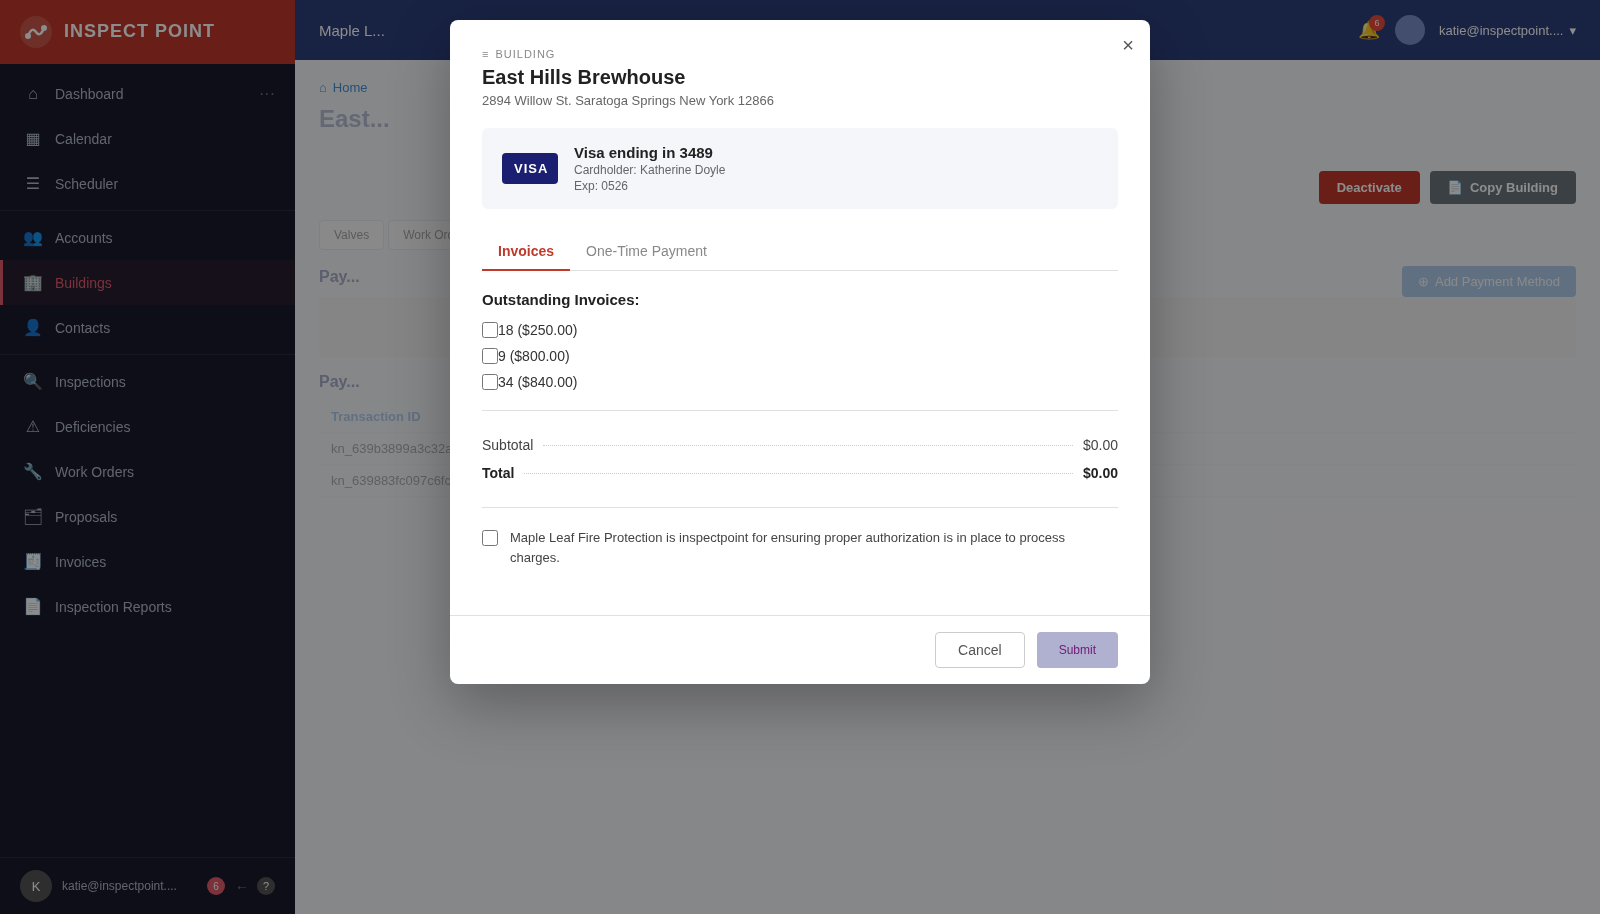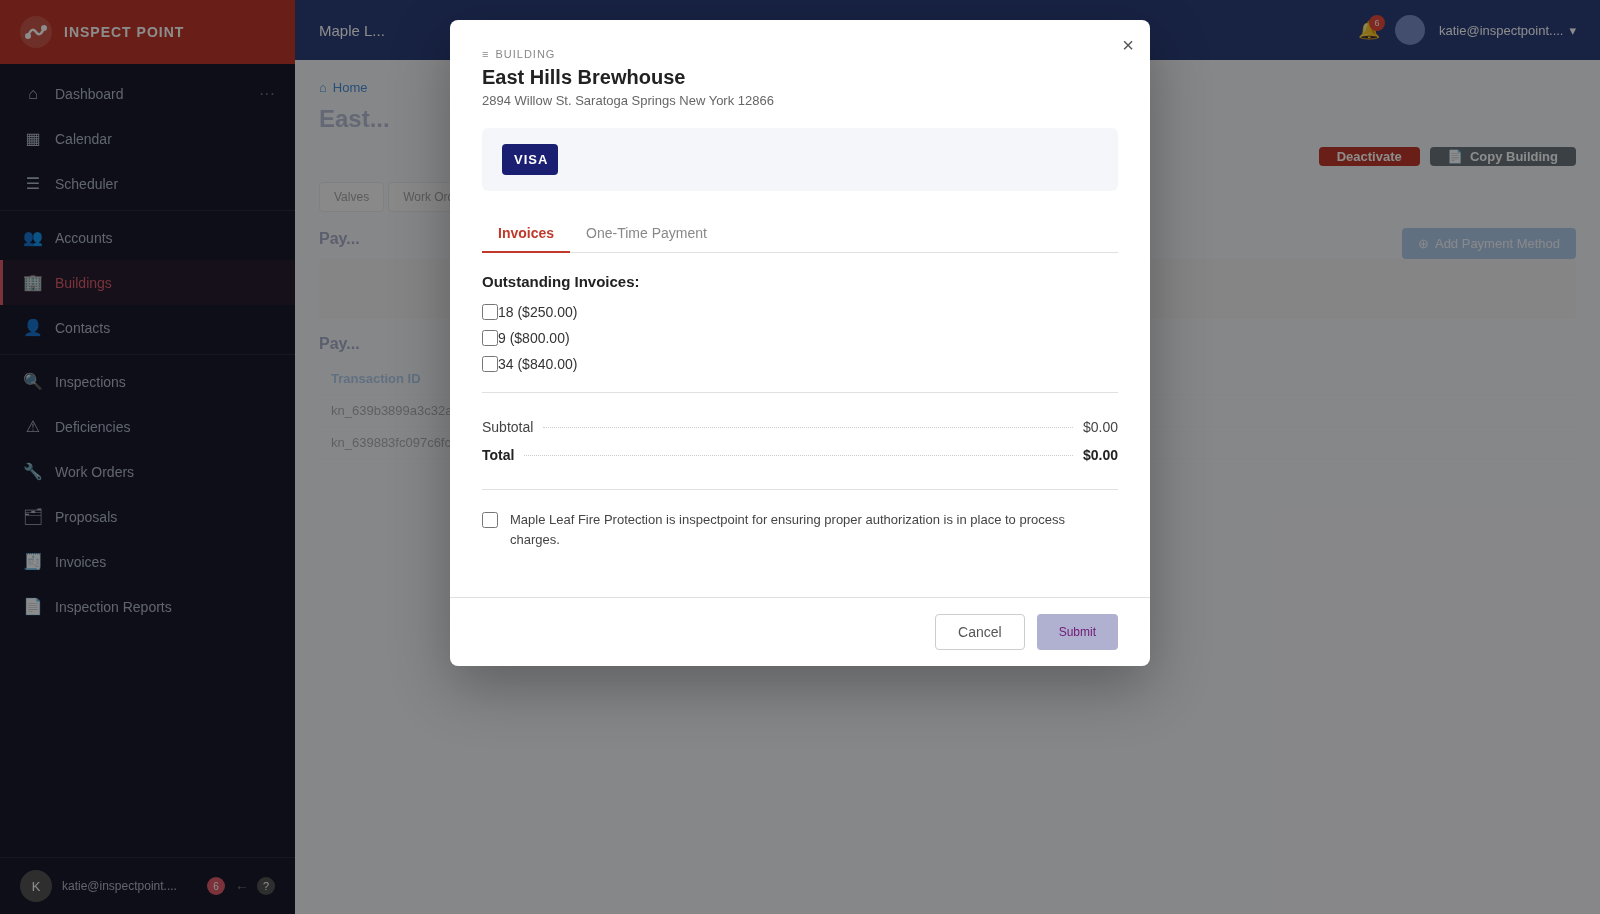--- a/index.html
+++ b/index.html
@@ -5,21 +5,21 @@
     * { box-sizing: border-box; margin: 0; padding: 0; }
     body { font-family: -apple-system, BlinkMacSystemFont, 'Segoe UI', sans-serif; background: #f0f2f5; overflow: hidden; }
 
     
     .app-wrapper { display: flex; width: 1600px; height: 914px; position: relative; }
 
     
     .sidebar { width: 295px; min-width: 295px; background: #1a1a2e; display: flex; flex-direction: column; color: #ccc; }
     .sidebar-logo { background: #c0392b; padding: 14px 18px; display: flex; align-items: center; gap: 10px; }
     .sidebar-logo-icon { width: 36px; height: 36px; }
-    .sidebar-logo-text { color: white; font-size: 14px; font-weight: 700; letter-spacing: 1px; line-height: 1.2; }
+    .sidebar-logo-text { color: white; font-size: 18px; font-weight: 700; letter-spacing: 1px; line-height: 1.2; }
     .sidebar-nav { flex: 1; padding: 8px 0; }
     .nav-item { display: flex; align-items: center; gap: 12px; padding: 13px 20px; cursor: pointer; color: #b0b8c8; font-size: 14px; font-weight: 500; border-left: 3px solid transparent; }
     .nav-item.active { color: #e05c6a; border-left: 3px solid #e05c6a; background: rgba(224,92,106,0.08); }
     .nav-item .nav-icon { width: 20px; text-align: center; font-size: 16px; }
     .sidebar-divider { height: 1px; background: rgba(255,255,255,0.08); margin: 4px 0; }
     .sidebar-bottom { padding: 12px 20px; display: flex; align-items: center; gap: 10px; border-top: 1px solid rgba(255,255,255,0.08); }
     .sidebar-avatar { width: 32px; height: 32px; border-radius: 50%; background: #555; display: flex; align-items: center; justify-content: center; color: white; font-size: 13px; }
     .sidebar-user-email { color: #b0b8c8; font-size: 12px; flex: 1; }
     .sidebar-badge { background: #e05c6a; color: white; border-radius: 50%; width: 18px; height: 18px; font-size: 10px; display: flex; align-items: center; justify-content: center; }
     .sidebar-bottom-icons { display: flex; gap: 8px; color: #777; font-size: 14px; }
@@ -34,21 +34,21 @@
     .notif-btn { position: relative; background: transparent; border: none; color: white; font-size: 18px; cursor: pointer; }
     .notif-count { position: absolute; top: -4px; right: -4px; background: #e74c3c; color: white; border-radius: 50%; width: 16px; height: 16px; font-size: 9px; display: flex; align-items: center; justify-content: center; }
     .user-btn { background: transparent; border: none; color: white; font-size: 13px; cursor: pointer; display: flex; align-items: center; gap: 6px; }
     .user-avatar-top { width: 30px; height: 30px; border-radius: 50%; background: #7a8ec8; }
 
     
     .page-area { padding: 20px 24px 0; }
     .breadcrumb { display: flex; align-items: center; gap: 6px; font-size: 13px; color: #4a90d9; margin-bottom: 10px; }
     .building-title { font-size: 24px; font-weight: 700; color: #2c3e7a; margin-bottom: 14px; opacity: 0.3; }
     .action-buttons { display: flex; gap: 10px; margin-bottom: 16px; }
-    .btn { padding: 2px 18px; border-radius: 4px; border: none; cursor: pointer; font-size: 13px; font-weight: 600; display: flex; align-items: center; gap: 6px; }
+    .btn { padding: 9px 18px; border-radius: 4px; border: none; cursor: pointer; font-size: 13px; font-weight: 600; display: flex; align-items: center; gap: 6px; margin-top: 24px; }
     .btn-danger { background: #c0392b; color: white; }
     .btn-secondary { background: #6c757d; color: white; }
 
     
     .tabs-row { display: flex; gap: 4px; flex-wrap: wrap; opacity: 0.5; }
     .tab-item { padding: 7px 14px; background: white; border: 1px solid #ddd; border-radius: 4px; font-size: 12px; color: #555; cursor: pointer; }
 
     
     .overlay { position: absolute; top: 0; left: 0; width: 100%; height: 100%; background: rgba(0,0,0,0.45); z-index: 100; display: flex; align-items: flex-start; justify-content: center; padding-top: 20px; }
 
@@ -267,20 +267,25 @@
 
         <div class="building-label">
           <span>≡</span>
           <span>BUILDING</span>
         </div>
         <div class="building-name">East Hills Brewhouse</div>
         <div class="building-address">2894 Willow St. Saratoga Springs New York 12866</div>
 
         <div class="card-row">
           <div class="visa-badge">VISA</div>
+          <div class="card-info">
+            <div class="card-title">Visa ending in 3489</div>
+            <div class="card-sub">Cardholder: Katherine Doyle</div>
+            <div class="card-sub">Exp: 0526</div>
+          </div>
         </div>
 
         <div class="modal-tabs">
           <div class="modal-tab active">Invoices</div>
           <div class="modal-tab">One-Time Payment</div>
         </div>
 
         <div class="section-title">Outstanding Invoices:</div>
 
         <div class="invoice-item">

